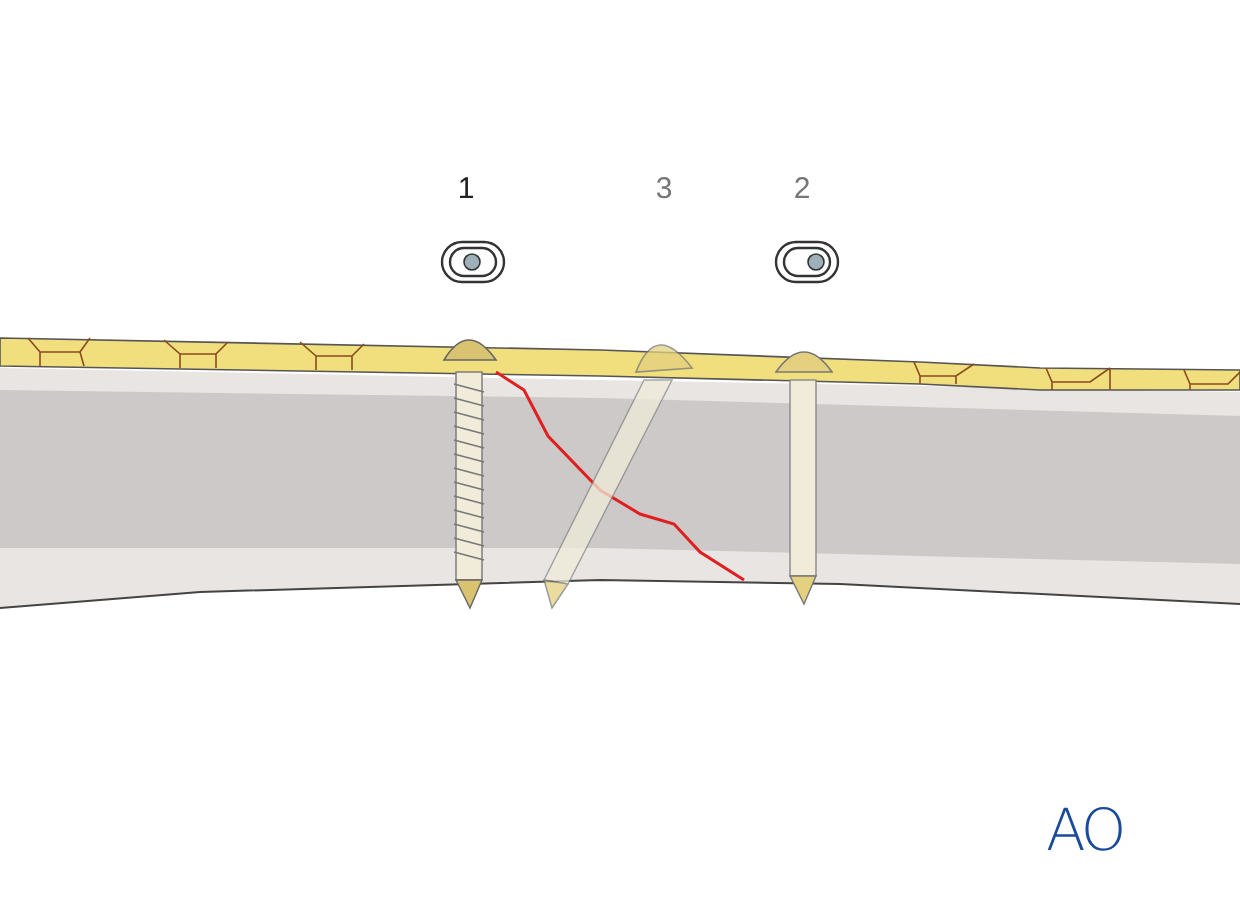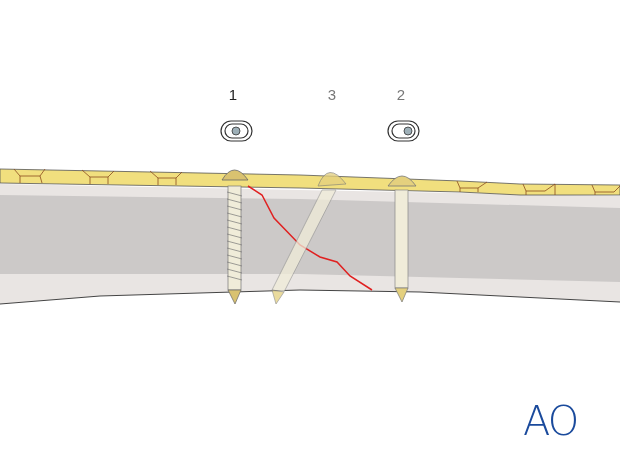--- a/index.html
+++ b/index.html
@@ -1,21 +1,21 @@
 <!DOCTYPE html>
 <html><head>
 <meta charset="utf-8">
 <style>
   html, body { margin: 0; padding: 0; background: #ffffff; }
   body { width: 620px; height: 459px; position: relative; overflow: hidden; font-family: "Liberation Sans", sans-serif; }
   .label { position: absolute; font-size: 15px; transform: translateX(-50%); }
   .label.active { color: #222222; }
   .label.inactive { color: #777777; }
   svg.main { position: absolute; left: 0; top: 0; }
-  .logo { position: absolute; left: 523px; top: 398px; font-size: 40px; color: #1a4a9c; letter-spacing: -2px; font-family: "DejaVu Sans", sans-serif; font-weight: 300; }
+  .logo { position: absolute; left: 523px; top: 398px; font-size: 29px; color: #1a4a9c; letter-spacing: -2px; font-family: "DejaVu Sans", sans-serif; font-weight: 300; }
 </style>
 </head>
 <body>
 
 <div class="label active" style="left:233px; top:86px;">1</div>
 <div class="label inactive" style="left:332px; top:86px;">3</div>
 <div class="label inactive" style="left:401px; top:86px;">2</div>
 
 <svg class="main" width="620" height="459" viewBox="0 0 620 459">
 

